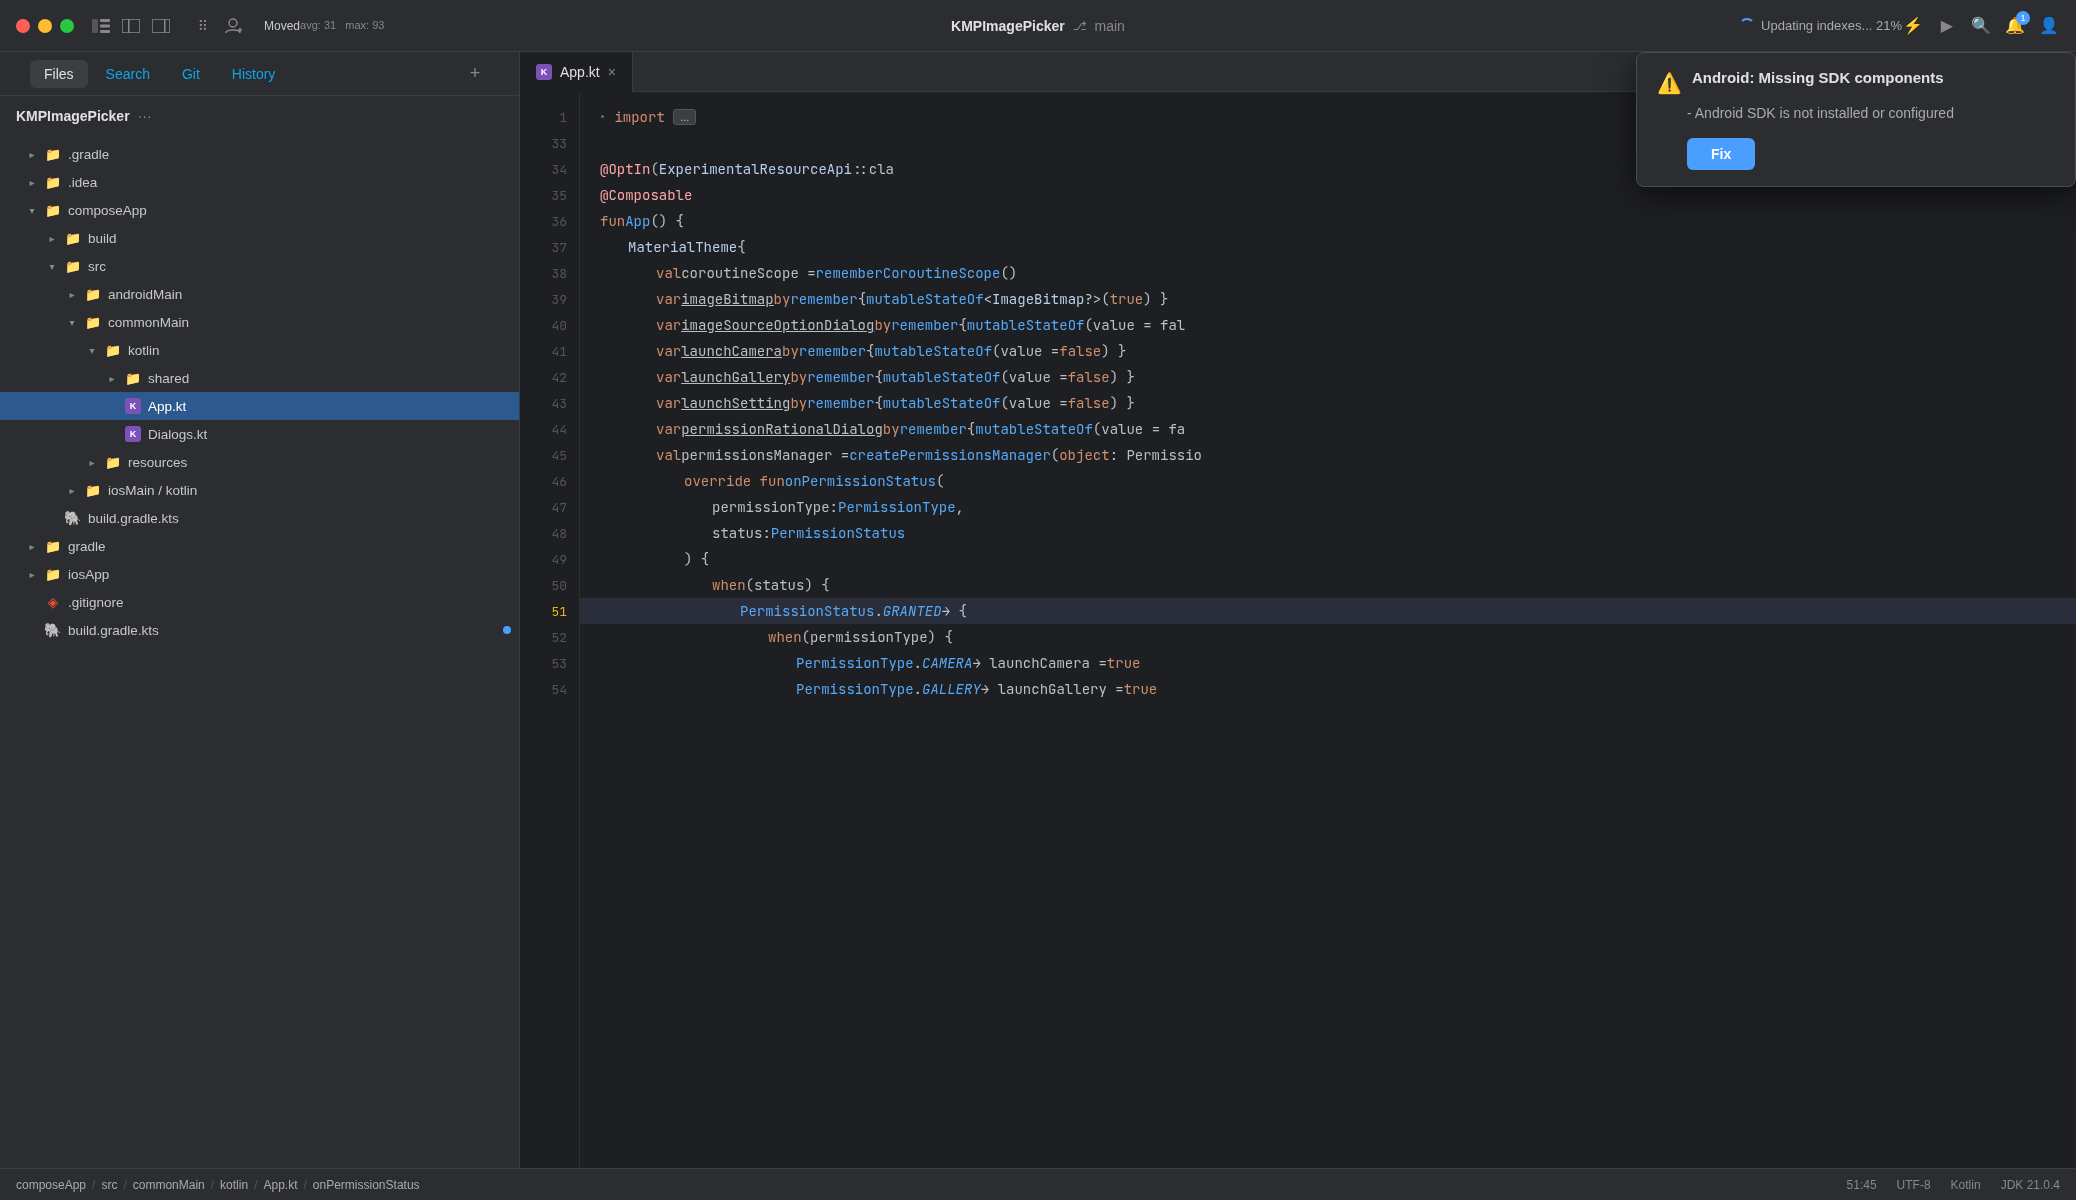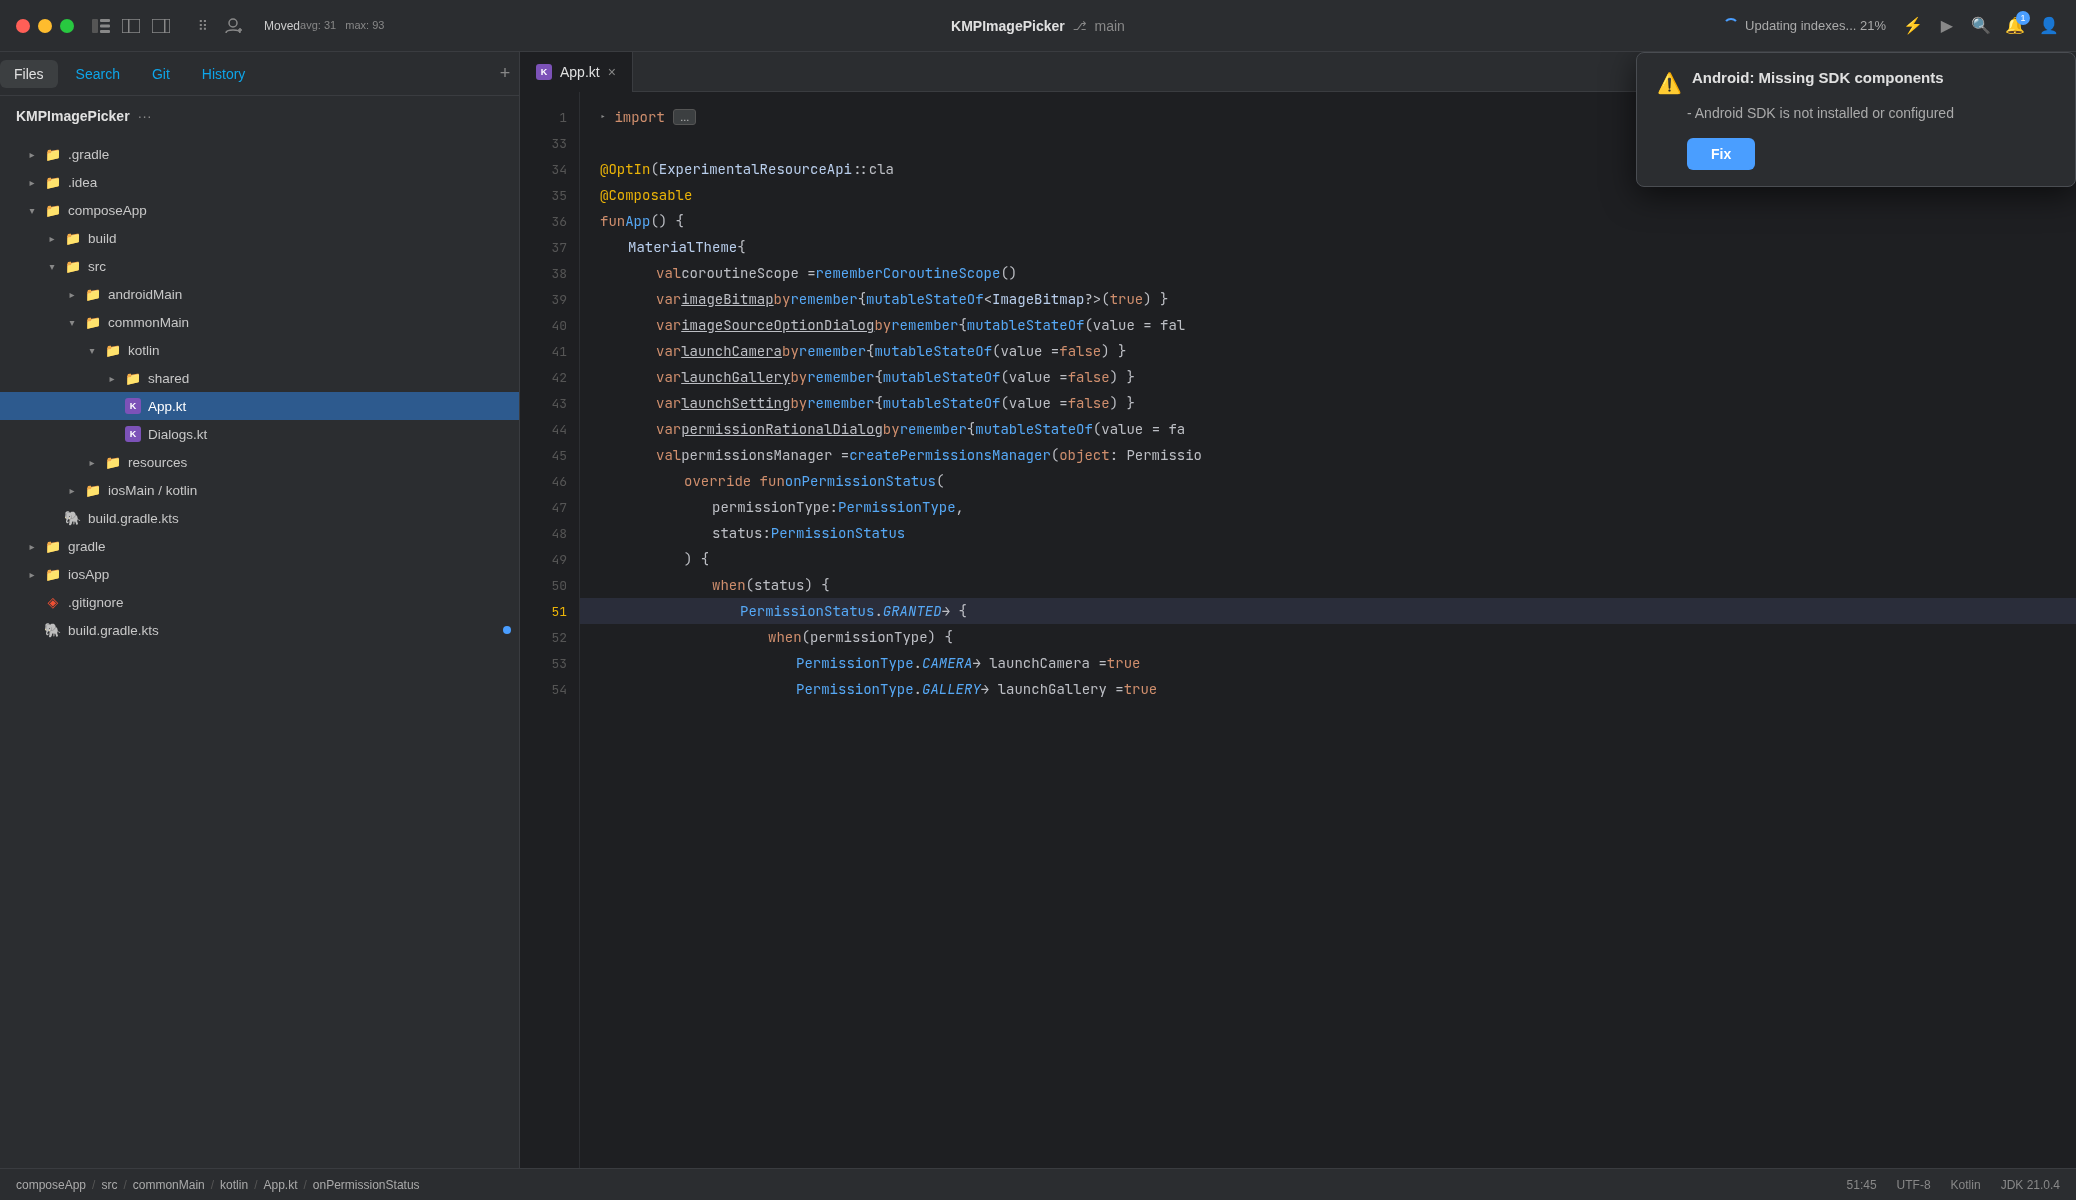--- a/index.html
+++ b/index.html
@@ -70,21 +70,20 @@
       font-size: 14px;
       color: #ccc;
     }
     .project-name { font-weight: 600; color: #e0e0e0; }
     .branch-icon { color: #888; font-size: 12px; }
     .branch-name { color: #888; }
     .titlebar-right {
       margin-left: auto;
       display: flex;
       align-items: center;
-      gap: 16px;
     }
     .indexing-info {
       display: flex;
       align-items: center;
       gap: 6px;
       font-size: 13px;
       color: #aaa;
     }
     .spinner {
       width: 16px;
@@ -140,21 +139,21 @@
       display: flex;
       flex-direction: column;
       border-right: 1px solid #3a3c40;
       flex-shrink: 0;
     }
 
     
     .sidebar-tabs {
       display: flex;
       align-items: center;
-      padding: 0 0;
+      padding: 0 30px;
       height: 44px;
       gap: 4px;
       border-bottom: 1px solid #3a3c40;
       flex-shrink: 0;
     }
     .sidebar-tab {
       padding: 6px 14px;
       font-size: 14px;
       color: #0ea5e9;
       cursor: pointer;
@@ -366,21 +365,21 @@
     }
     .code-line.highlighted-line { background: #2a2d3a; }
 
     
     .kw { color: #cf8e6d; } 
     .fn { color: #56a8f5; } 
     .cls { color: #b8cdeb; } 
     .plain { color: #bcbec4; }
     .italic { font-style: italic; }
     .underline { text-decoration: underline; }
-    .ann { color: #eab308; } 
+    .ann { color: #fca5a5; } 
     .perm { color: #56a8f5; }
     .collapse-icon {
       color: #888;
       font-size: 10px;
       cursor: pointer;
     }
     .ellipsis-btn {
       background: #3c3f41;
       border: 1px solid #555;
       border-radius: 3px;

